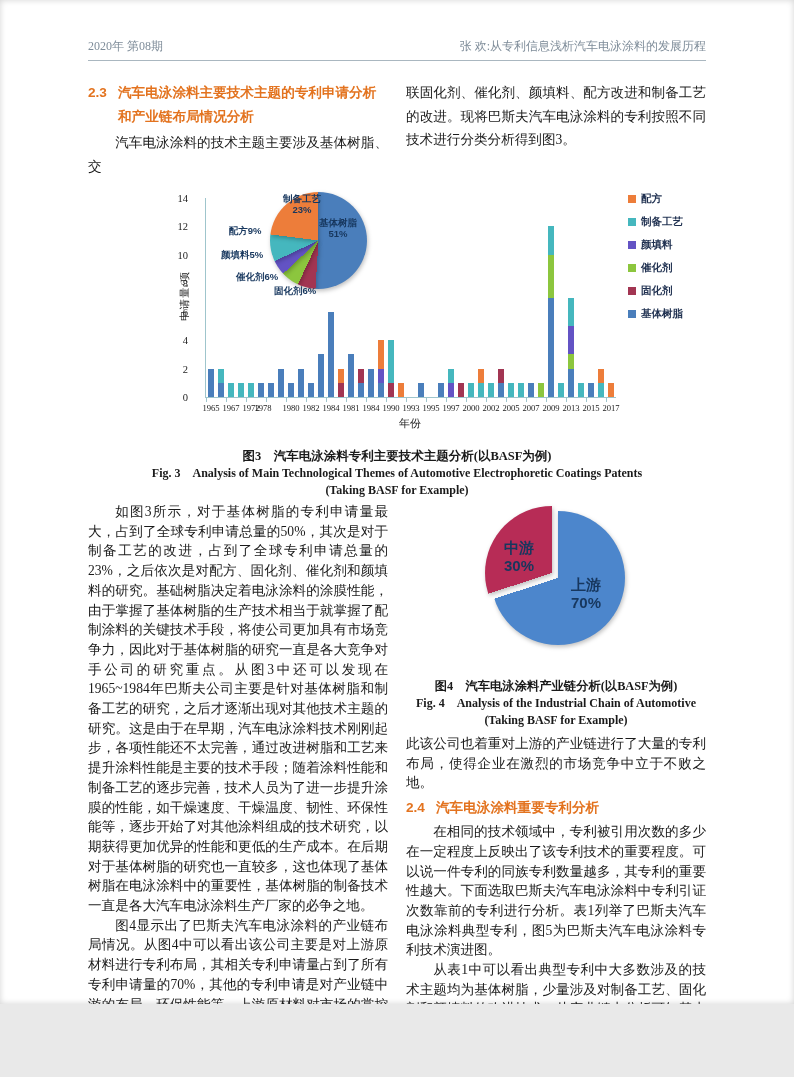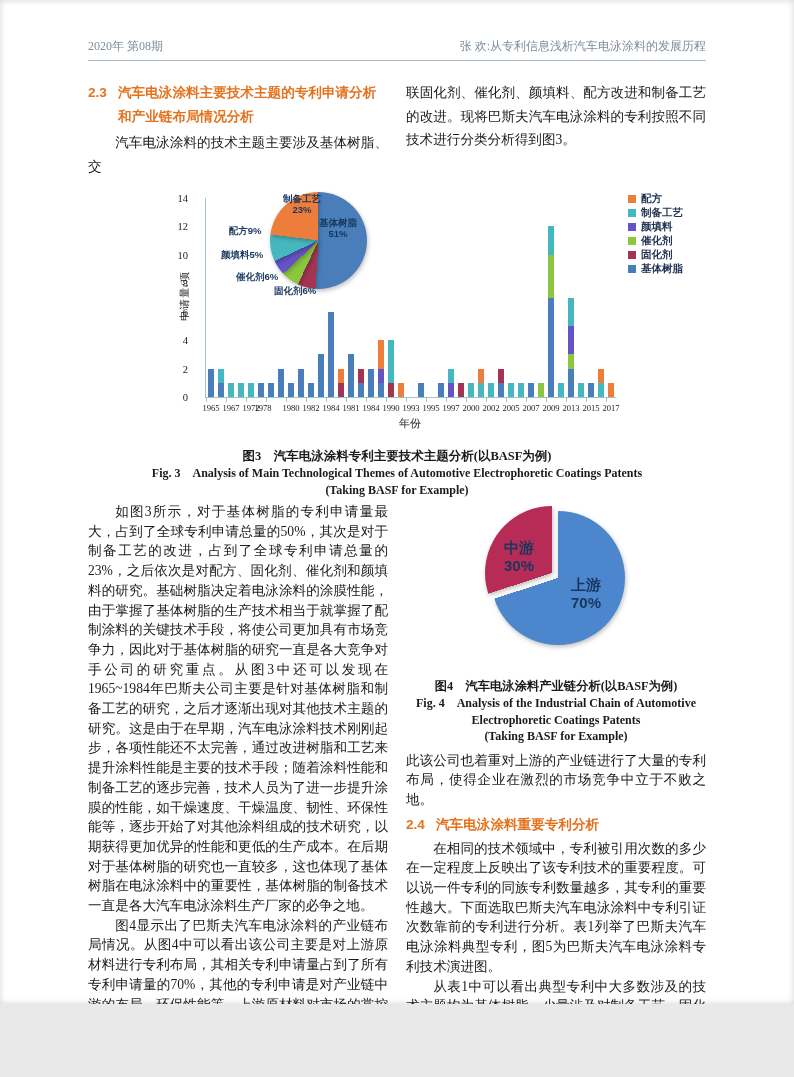--- a/index.html
+++ b/index.html
@@ -30,21 +30,21 @@
   .plot{position:absolute;left:117px;top:12px;width:410px;height:199px;
         border-left:1.5px solid #9fc5cc;border-bottom:1.5px solid #9fc5cc;}
   .seg{position:absolute;}
   .xtick{position:absolute;bottom:-16px;transform:translateX(-50%);font-size:8.6px;color:#222;white-space:nowrap;}
   .btick{position:absolute;bottom:-5px;width:1px;height:4px;background:#9fc5cc;}
   .yaxis{position:absolute;left:0;top:12px;width:110px;height:199px;}
   .ytick{position:absolute;right:10px;transform:translateY(6px);font-size:10.5px;color:#222;}
   .ylab{position:absolute;left:62px;top:103px;width:70px;text-align:center;
         transform:rotate(-90deg);font-size:10.5px;letter-spacing:1px;color:#222;}
   .xlab{position:absolute;left:117px;top:230px;width:410px;text-align:center;font-size:11px;color:#222;}
-  .legend{position:absolute;left:540px;top:6px;display:flex;flex-direction:column;}
+  .legend{position:absolute;left:540px;top:6px;display:flex;flex-direction:column;gap:9px;}
   .lg-item{display:flex;align-items:center;gap:5px;
            font:bold 10.5px "Liberation Sans","DejaVu Sans",sans-serif;color:#1f3050;}
   .lg-sw{width:8px;height:8px;flex:none;}
 
   .pie-host{position:absolute;}
   .pie{position:absolute;border-radius:50%;}
   .pie-layer{position:absolute;inset:0;border-radius:50%;filter:drop-shadow(1px 2px 2px rgba(0,0,0,.25));}
   .pie-label{position:absolute;transform:translate(-50%,-50%);text-align:center;white-space:nowrap;
              font:bold 9.5px "Liberation Sans","DejaVu Sans",sans-serif;color:#17375e;line-height:1.2;}
   .inset{left:130px;top:2px;width:270px;height:112px;}
@@ -289,21 +289,20 @@
                 <div>70%</div>
               </div>
               <div class="pie-label" style="left: 119px; top: 56px; transform: translate(-50%, -50%) translate(-6px, -5px);">
                 <div>中游</div>
                 <div>30%</div>
               </div>
             </div>
           <figcaption>
             <div class="cap-cn">图4　汽车电泳涂料产业链分析(以BASF为例)</div>
             <div class="cap-en">Fig. 4　Analysis of the Industrial Chain of Automotive</div>
-            <div class="cap-en">Electrophoretic Coatings Patents</div>
             <div class="cap-en">(Taking BASF for Example)</div>
           </figcaption>
         </figure>
         <p>此该公司也着重对上游的产业链进行了大量的专利布局，使得企业在激烈的市场竞争中立于不败之地。</p>
         <h2 class="sec-h" style="margin-top:3px;">
           <span class="num">2.4</span>
           <span class="ttl">汽车电泳涂料重要专利分析</span>
         </h2>
         <p class="p-ind">在相同的技术领域中，专利被引用次数的多少在一定程度上反映出了该专利技术的重要程度。可以说一件专利的同族专利数量越多，其专利的重要性越大。下面选取巴斯夫汽车电泳涂料中专利引证次数靠前的专利进行分析。表1列举了巴斯夫汽车电泳涂料典型专利，图5为巴斯夫汽车电泳涂料专利技术演进图。</p>
         <p class="p-ind">从表1中可以看出典型专利中大多数涉及的技术主题均为基体树脂，少量涉及对制备工艺、固化剂和颜填料的改进技术，从产业链上分析可知基本上都是针对上游原材料的专利申请，从中也可以在一定程度上看出巴斯夫公司拥有强大的研发实力。</p>

